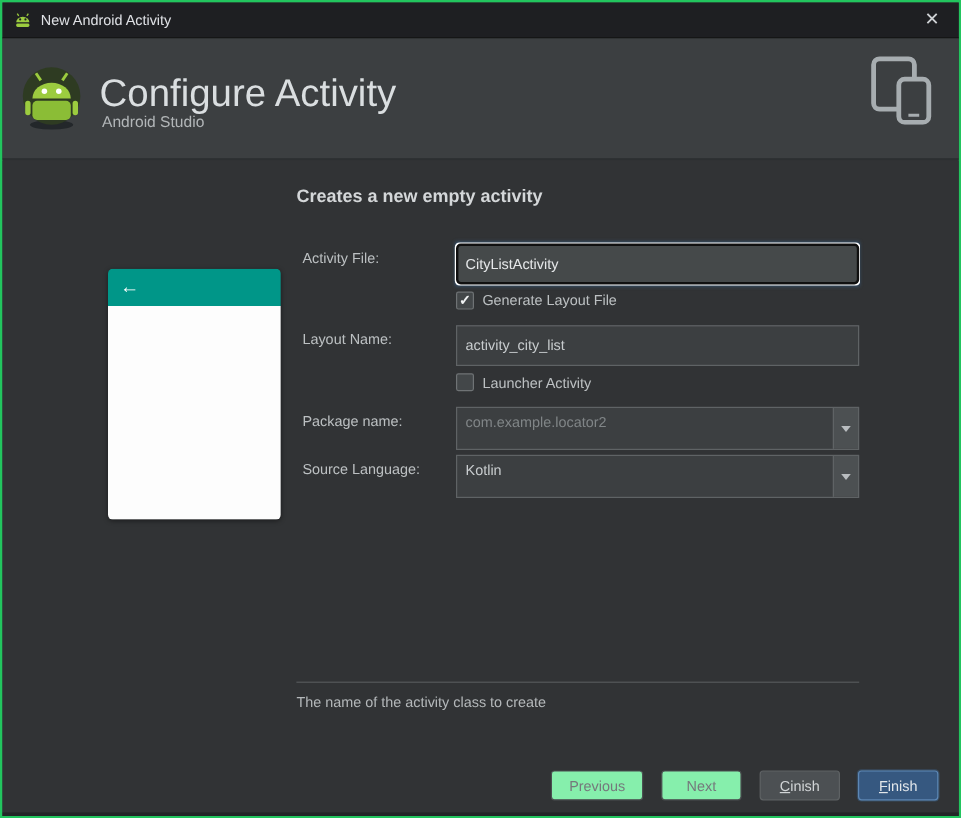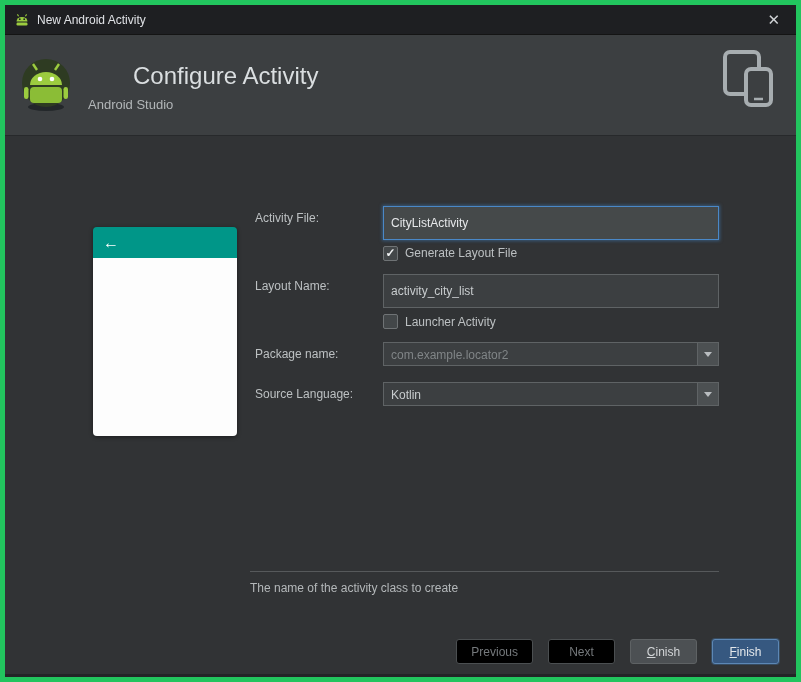--- a/index.html
+++ b/index.html
@@ -2,21 +2,21 @@
 <html><head>
 <meta charset="utf-8">
 <style>
   * { margin:0; padding:0; box-sizing:border-box; }
   html,body { background:#1a1a1a; }
   body { font-family:"Liberation Sans", sans-serif; }
 
   .window {
     position:relative; width:801px; height:682px;
     background:#313335; overflow:hidden;
-    border:5px solid #22c55e;
+    border:2px solid #22c55e;
   }
 
   
   .titlebar {
     position:absolute; top:0; left:0; right:0; height:30px;
     background:#1e1f22; display:flex; align-items:center;
     padding:0 12px 0 9px; gap:7px;
     border-bottom:1px solid #141414;
   }
   .titlebar-title { color:#dfe1e5; font-size:12px; }
@@ -24,21 +24,21 @@
     margin-left:auto; color:#d0d3d6; font-size:15px; line-height:1;
     cursor:pointer; padding:2px 4px;
   }
 
   
   .header {
     position:absolute; top:30px; left:0; right:0; height:101px;
     background:#3c3f41; border-bottom:1px solid #27292b;
   }
   .logo { position:absolute; left:13px; top:20px; width:56px; height:60px; }
-  .header-title { position:absolute; left:81px; top:27px; color:#dadee0; font-size:24px; font-weight:400;margin-left:47px; }
+  .header-title { position:absolute; left:81px; top:27px; color:#dadee0; font-size:32px; font-weight:400; }
   .header-subtitle { position:absolute; left:83px; top:62px; color:#b2b6b8; font-size:13px; }
   .device-icon { position:absolute; right:22px; top:14px; }
 
   
   .content { position:absolute; top:132px; left:0; right:0; bottom:0; background:#313335; }
   .content-heading {
     position:absolute; left:245px; top:21px;
     color:#d4d7d9; font-size:15px; font-weight:bold;
   }
 
@@ -75,21 +75,21 @@
   .checkbox-row { position:absolute; left:378px; height:16px; display:flex; align-items:center; gap:7px; cursor:default; }
   .checkbox-box {
     width:15px; height:15px; background:#434749; border:1px solid #6f7375;
     border-radius:2px; display:flex; align-items:center; justify-content:center;
     cursor:pointer; flex:0 0 auto;
   }
   .checkbox-box .check { color:#f0f2f3; font-size:12px; line-height:1; font-weight:bold; }
   .checkbox-label { color:#bcc0c2; font-size:12px; }
 
   .combo {
-    position:relative; width:100%; height:24px; background:#3c3f41;
+    position:relative; width:100%; height:36px; background:#3c3f41;
     border:1px solid #5f6365; cursor:pointer;
   }
   .combo-value {
     position:absolute; left:7px; top:5px; font-size:12px; color:#c8ccce;
   }
   .combo-value.dim { color:#808587; }
   .combo-arrow-btn {
     position:absolute; right:0; top:0; bottom:0; width:21px;
     background:#4c5052; border-left:1px solid #5f6365;
     display:flex; align-items:center; justify-content:center;
@@ -107,21 +107,21 @@
   .footer {
     position:absolute; right:17px; bottom:13px; display:flex; gap:15px;
   }
   .btn {
     min-width:67px; height:25px; padding:0 14px;
     font-size:12px; font-family:"Liberation Sans", sans-serif;
     border-radius:3px; cursor:pointer;
     display:flex; align-items:center; justify-content:center;
   }
   .btn-disabled {
-    background:#000000; border:1px solid #4b4f51; color:#75797c; cursor:default;
+    background:#86efac; border:1px solid #4b4f51; color:#75797c; cursor:default;
   }
   .btn-normal {
     background:#4c5053; border:1px solid #5e6264; color:#d2d5d7;
   }
   .btn-primary {
     background:#365880; border:1px solid #5c87b5; color:#e3e7ea;
     box-shadow:0 0 0 1px rgba(70,120,175,.35);
   }
   .mn { text-decoration:underline; }
 
@@ -164,20 +164,21 @@
     <div class="header-subtitle">Android Studio</div>
     <svg class="device-icon" width="52" height="58" viewBox="0 0 52 58">
       <rect x="3" y="3" width="34" height="42" rx="5" fill="none" stroke="#a7adb0" stroke-width="4"></rect>
       <rect x="24" y="20" width="25" height="36" rx="5" fill="#3c3f41" stroke="#a7adb0" stroke-width="4"></rect>
       <line x1="32" y1="50" x2="41" y2="50" stroke="#a7adb0" stroke-width="2.5"></line>
     </svg>
   </div>
 
   <div class="content">
 
+    <div class="content-heading">Creates a new empty activity</div>
 
     <div class="preview">
       <div class="preview-appbar">
         <span class="preview-back">←</span>
       </div>
       <div class="preview-body"></div>
     </div>
 
     <div class="form-row" style="top:69px;">
       <span class="form-label">Activity File:</span>

